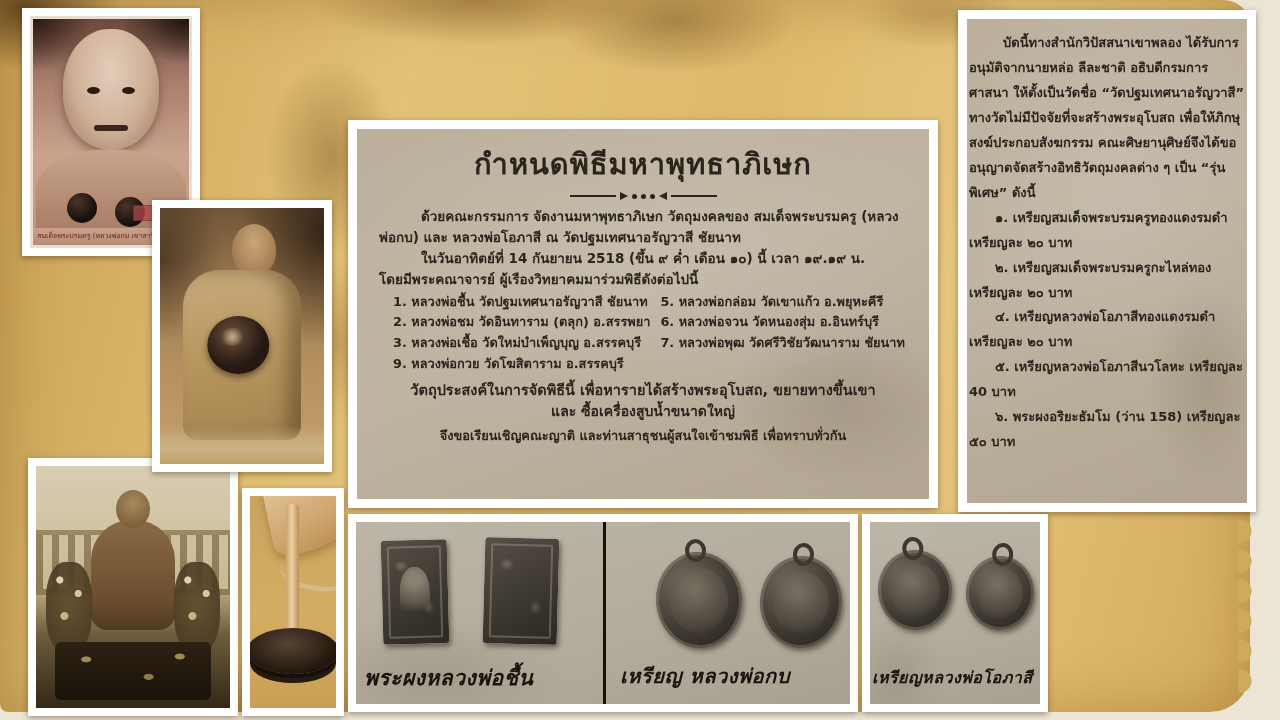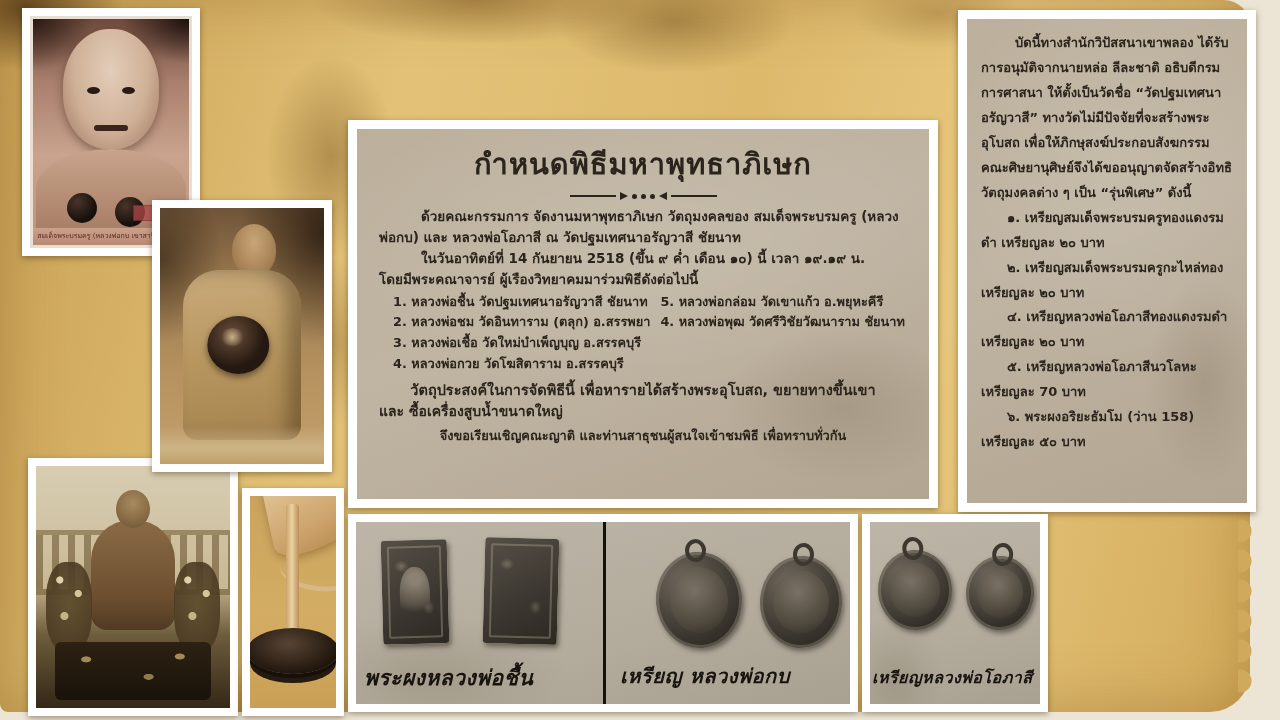--- a/index.html
+++ b/index.html
@@ -159,24 +159,24 @@
   .ornament .tri{width:0;height:0;border-top:4px solid transparent;border-bottom:4px solid transparent;}
   .ornament .tri.r{border-left:8px solid #2b241c;}
   .ornament .tri.l{border-right:8px solid #2b241c;}
   .ornament .dot{width:5px;height:5px;border-radius:50%;background:#2b241c;}
   .docC p{margin:0;font-size:13.5px;font-weight:600;line-height:1.55;}
   .docC .indent{text-indent:42px;}
   .docC .cols{display:flex;gap:10px;margin:2px 0 4px 14px;}
   .docC .col{flex:1;}
   .docC .col p{font-size:12.8px;line-height:1.62;white-space:nowrap;}
   .docC .purpose{text-align:center;font-size:14.5px;}
-  .docC .purpose2{font-size:14px;}
+  .docC .purpose2{text-align:center;font-size:14px;}
   .docC .closing{text-align:center;font-size:12.8px;margin-top:3px;}
 
-  .docR .paper{padding:12px 14px;}
+  .docR .paper{padding:12px 2px;}
   .docR p{margin:0;font-size:13px;font-weight:600;line-height:1.92;}
   .docR .intro{text-indent:34px;}
   .docR .item{text-indent:26px;margin-top:0;}
 
   
   .amuletsAB .ph,.amuletsC .ph{
     background:
       radial-gradient(40% 50% at 15% 85%, rgba(120,105,80,.25), rgba(0,0,0,0) 70%),
       linear-gradient(165deg,#bdb6a8 0%, #b3ac9d 60%, #a8a192 100%);
   }
@@ -264,40 +264,41 @@
         <span class="bar"></span>
       </div>
       <p class="indent">ด้วยคณะกรรมการ จัดงานมหาพุทธาภิเษก วัตถุมงคลของ สมเด็จพระบรมครู (หลวงพ่อกบ) และ หลวงพ่อโอภาสี ณ วัดปฐมเทศนาอรัญวาสี ชัยนาท</p>
       <p class="indent">ในวันอาทิตย์ที่ 14 กันยายน 2518 (ขึ้น ๙ ค่ำ เดือน ๑๐) นี้ เวลา ๑๙.๑๙ น.</p>
       <p>โดยมีพระคณาจารย์ ผู้เรืองวิทยาคมมาร่วมพิธีดังต่อไปนี้</p>
       <div class="cols">
         <div class="col">
           <p>1. หลวงพ่อชื้น  วัดปฐมเทศนาอรัญวาสี ชัยนาท</p>
           <p>2. หลวงพ่อชม  วัดอินทาราม (ตลุก) อ.สรรพยา</p>
           <p>3. หลวงพ่อเชื้อ  วัดใหม่บำเพ็ญบุญ อ.สรรคบุรี</p>
-          <p>4. หลวงพ่อกวย  วัดโฆสิตาราม อ.สรรคบุรี</p>
+          <p>9. หลวงพ่อกวย  วัดโฆสิตาราม อ.สรรคบุรี</p>
         </div>
         <div class="col">
           <p>5. หลวงพ่อกล่อม  วัดเขาแก้ว อ.พยุหะคีรี</p>
-          <p>4. หลวงพ่อพุฒ  วัดศรีวิชัยวัฒนาราม ชัยนาท</p>
+          <p>6. หลวงพ่อจวน  วัดหนองสุ่ม อ.อินทร์บุรี</p>
+          <p>7. หลวงพ่อพุฒ  วัดศรีวิชัยวัฒนาราม ชัยนาท</p>
         </div>
       </div>
       <p class="purpose">วัตถุประสงค์ในการจัดพิธีนี้  เพื่อหารายได้สร้างพระอุโบสถ,  ขยายทางขึ้นเขา</p>
       <p class="purpose2">และ ซื้อเครื่องสูบน้ำขนาดใหญ่</p>
       <p class="closing">จึงขอเรียนเชิญคณะญาติ และท่านสาธุชนผู้สนใจเข้าชมพิธี เพื่อทราบทั่วกัน</p>
     </div>
   </div>
 
   <div class="tile doc docR" style="left:958px;top:10px;width:298px;height:502px;z-index:4;">
     <div class="paper">
       <p class="intro">บัดนี้ทางสำนักวิปัสสนาเขาพลอง ได้รับการอนุมัติจากนายหล่อ ลีละชาติ อธิบดีกรมการศาสนา ให้ตั้งเป็นวัดชื่อ “วัดปฐมเทศนาอรัญวาสี” ทางวัดไม่มีปัจจัยที่จะสร้างพระอุโบสถ เพื่อให้ภิกษุสงฆ์ประกอบสังฆกรรม คณะศิษยานุศิษย์จึงได้ขออนุญาตจัดสร้างอิทธิวัตถุมงคลต่าง ๆ เป็น “รุ่นพิเศษ” ดังนี้</p>
       <p class="item">๑. เหรียญสมเด็จพระบรมครูทองแดงรมดำ เหรียญละ ๒๐ บาท</p>
       <p class="item">๒. เหรียญสมเด็จพระบรมครูกะไหล่ทอง เหรียญละ ๒๐ บาท</p>
       <p class="item">๔. เหรียญหลวงพ่อโอภาสีทองแดงรมดำ เหรียญละ ๒๐ บาท</p>
-      <p class="item">๕. เหรียญหลวงพ่อโอภาสีนวโลหะ เหรียญละ 70 บาท</p>
+      <p class="item">๕. เหรียญหลวงพ่อโอภาสีนวโลหะ เหรียญละ 40 บาท</p>
       <p class="item">๖. พระผงอริยะธัมโม (ว่าน 158) เหรียญละ ๕๐ บาท</p>
     </div>
   </div>
 
   <div class="tile amuletsAB" style="left:348px;top:514px;width:510px;height:198px;z-index:4;">
     <div class="ph">
       <div class="divider"></div>
       <div class="rectamulet" style="left:26px;top:18px;width:66px;height:104px;transform:rotate(-1.5deg);">
         <div class="fig"></div>
       </div>

